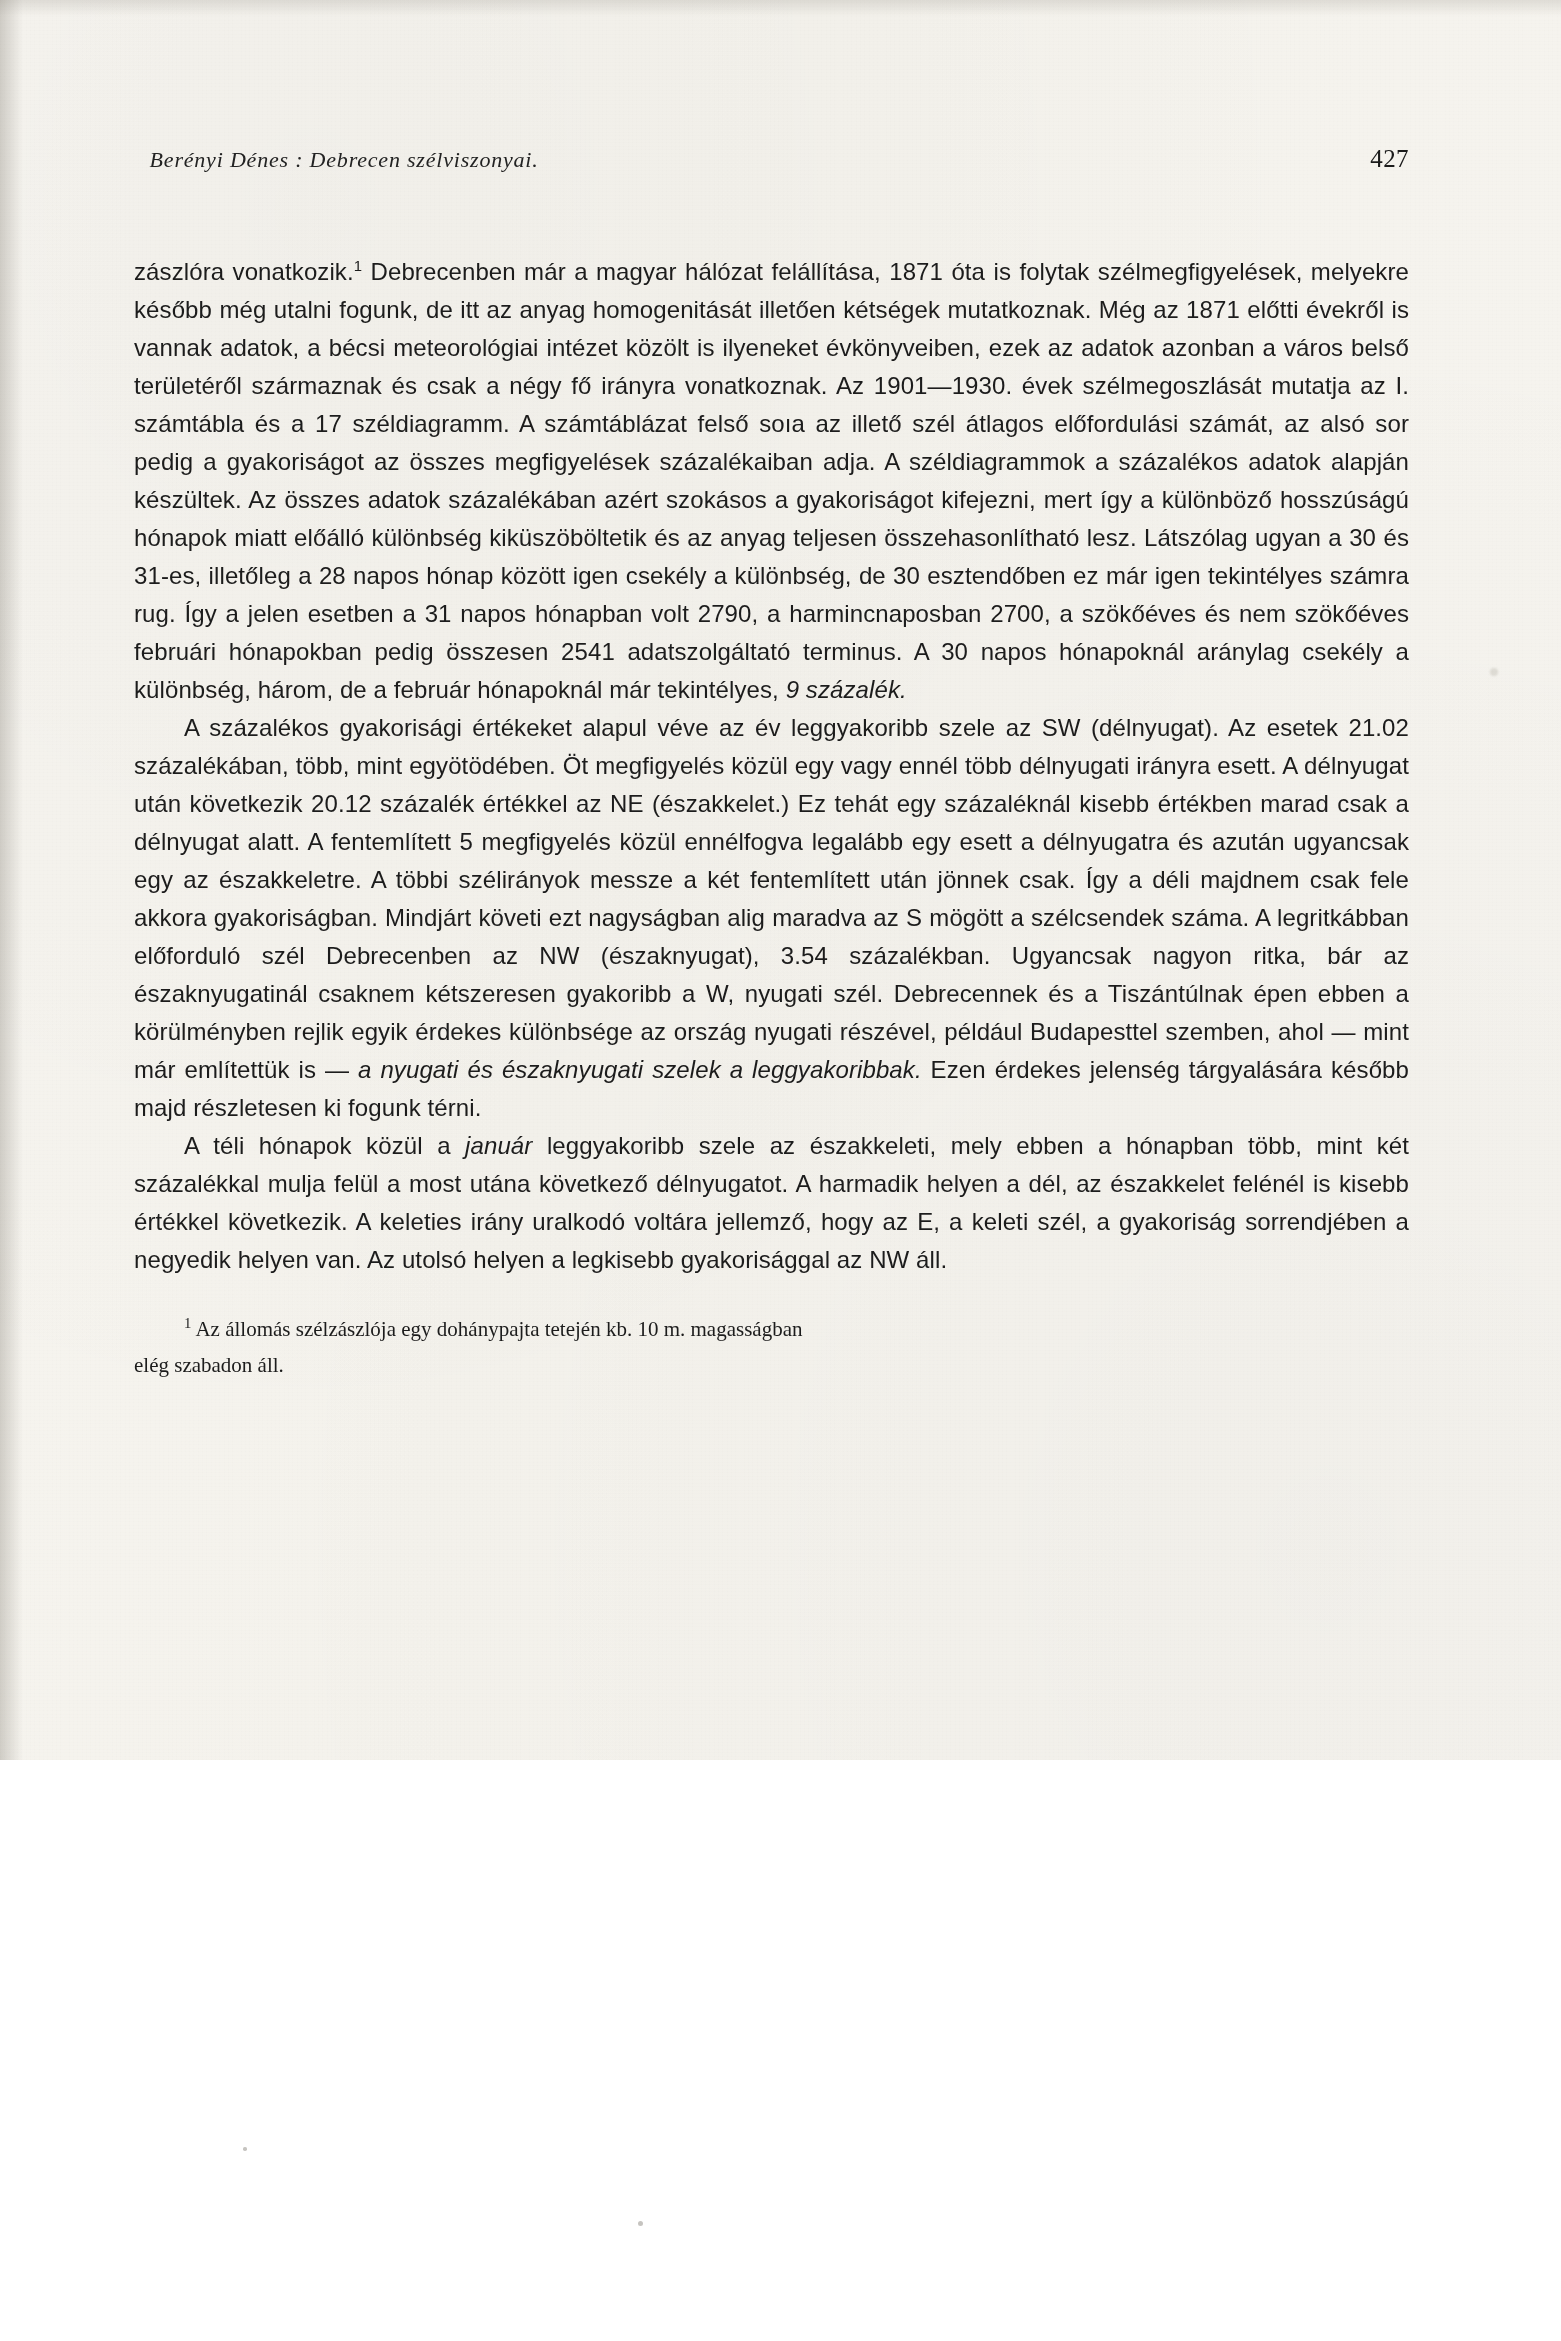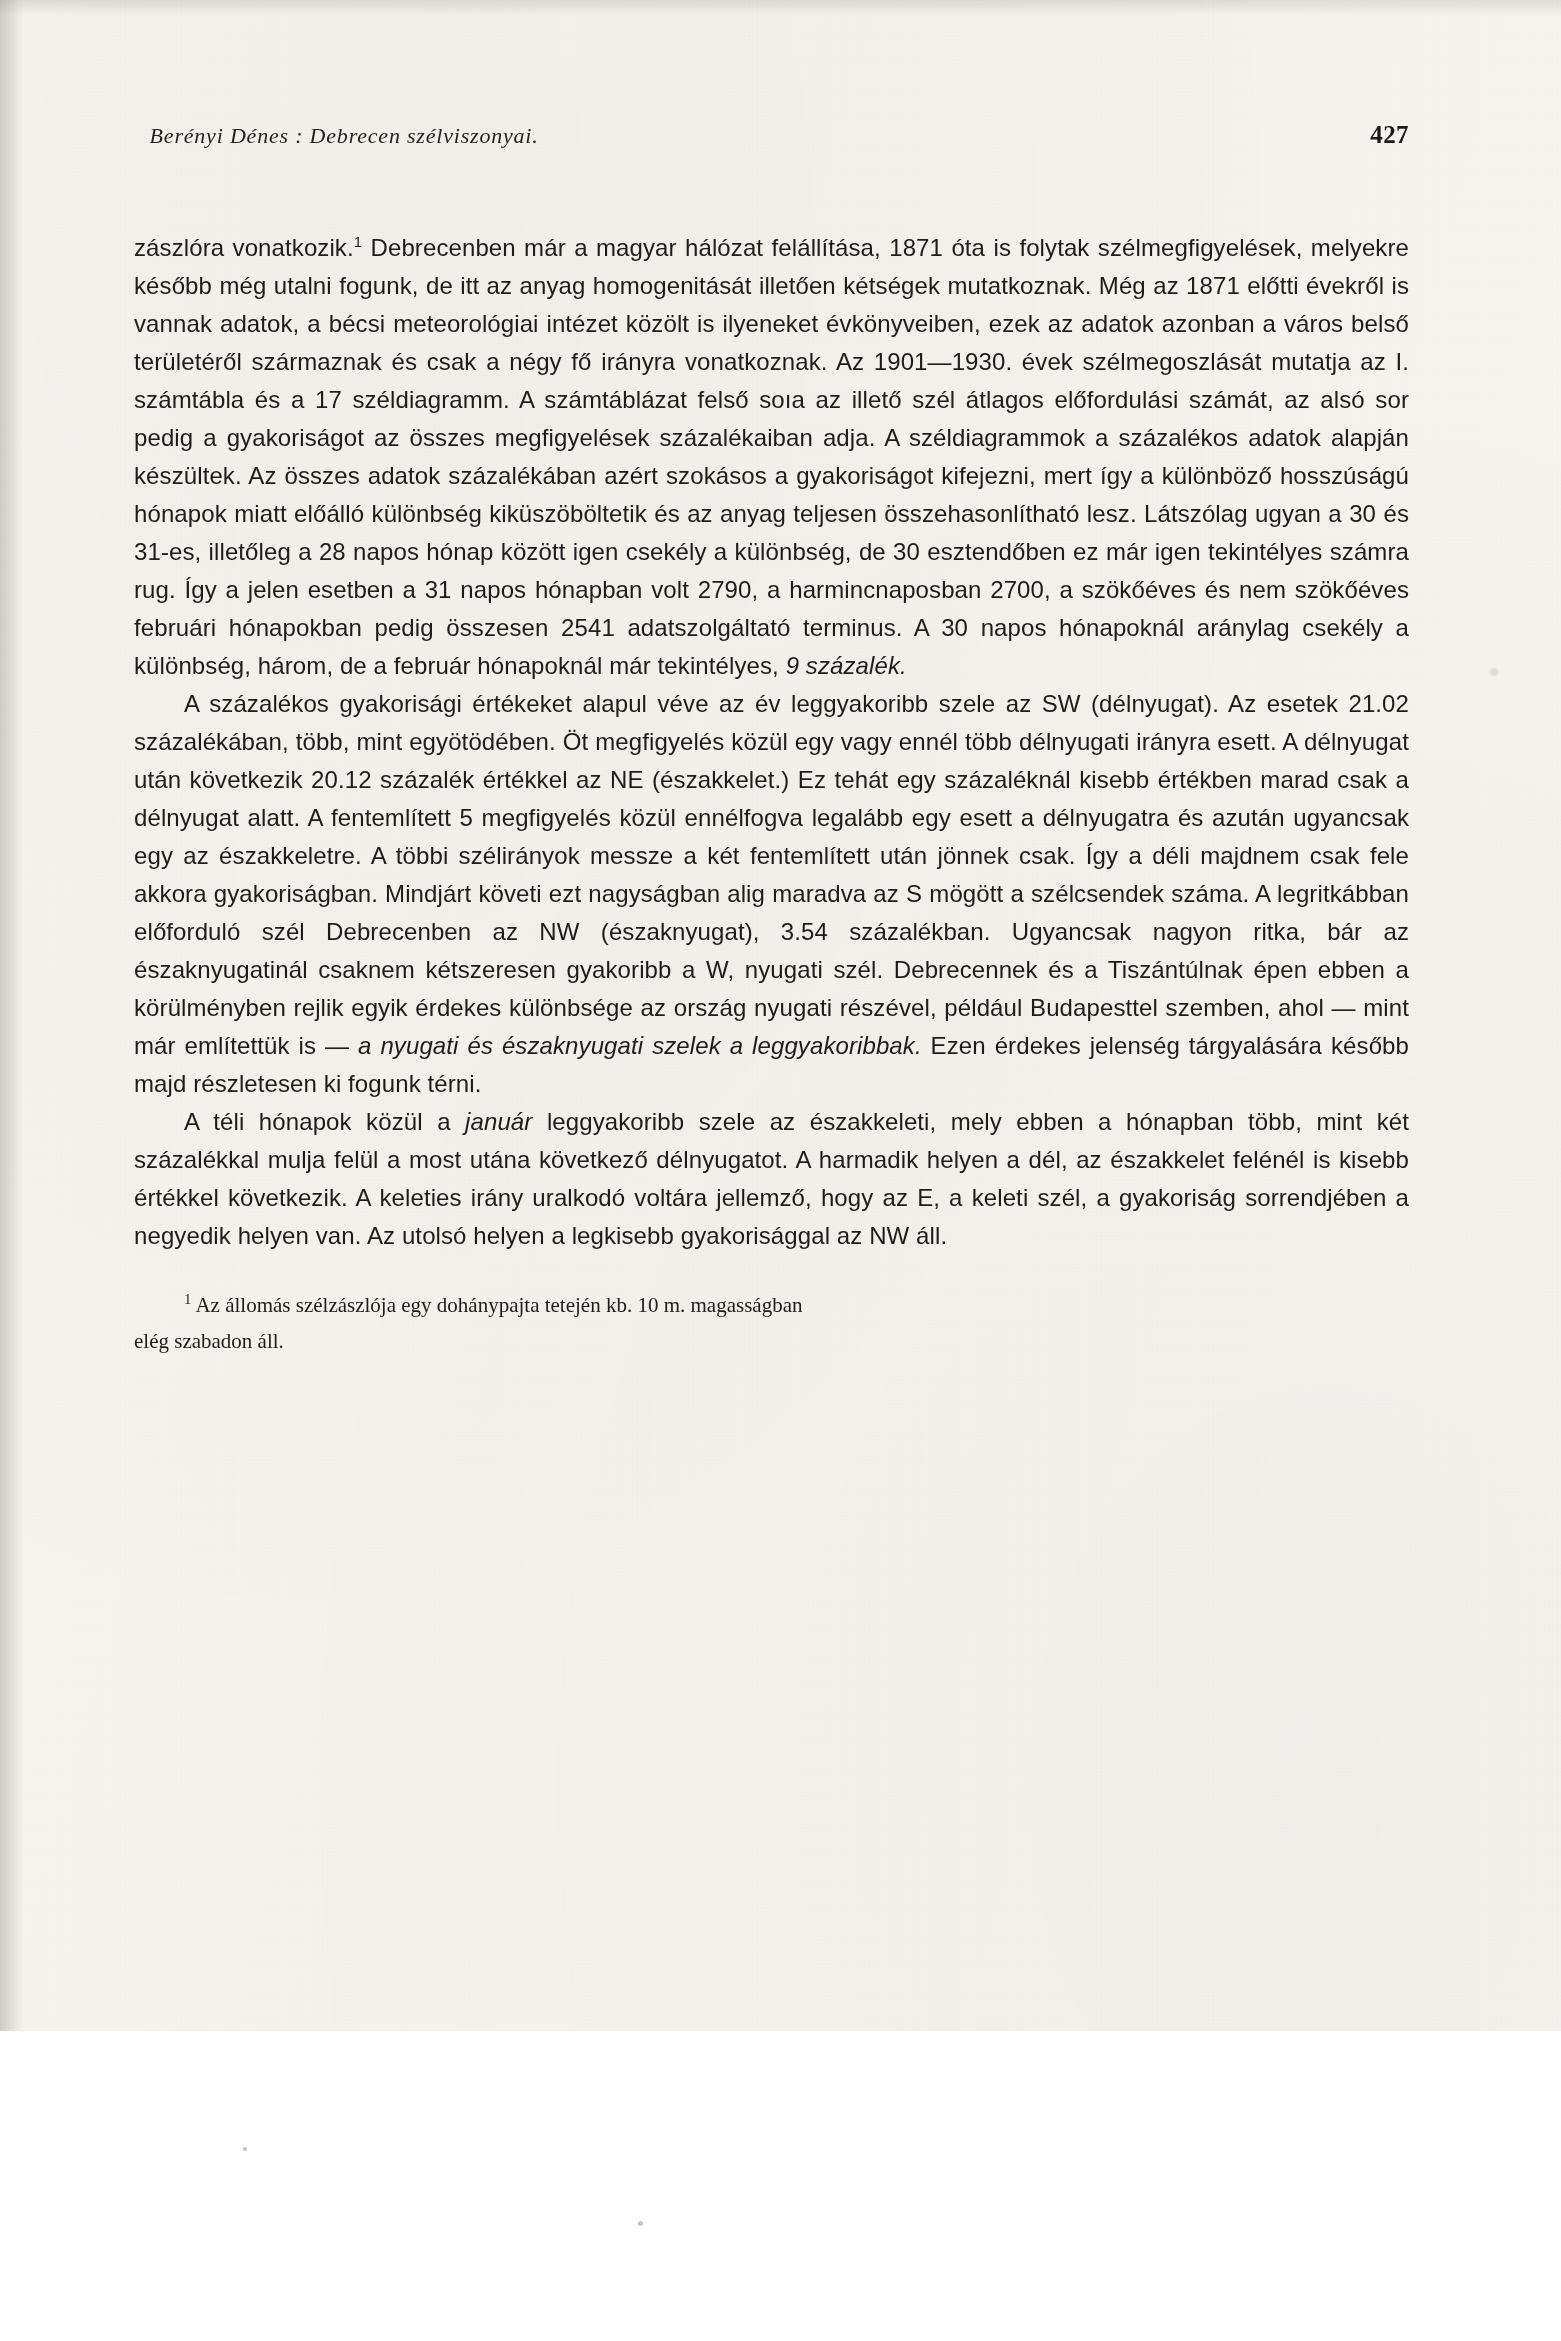--- a/index.html
+++ b/index.html
@@ -10,21 +10,21 @@
     width: 1561px;
     height: 2342px;
     background: #ffffff;
     font-family: "Liberation Serif", serif;
     color: #1a1a1a;
     overflow: hidden;
   }
   .page {
     position: relative;
     width: 1561px;
-    height: 2031px;
+    height: 1760px;
     background:
       radial-gradient(ellipse at 20% 12%, rgba(0,0,0,0.018), rgba(0,0,0,0) 60%),
       radial-gradient(ellipse at 85% 88%, rgba(0,0,0,0.02), rgba(0,0,0,0) 60%),
       linear-gradient(105deg, #f7f5f0 0%, #f4f2ec 40%, #f6f4ef 100%);
   }
   
   .paper-texture {
     position: absolute;
     inset: 0;
     pointer-events: none;
@@ -63,23 +63,24 @@
   .running-head .head-title {
     font-family: "Liberation Serif", serif;
     font-style: italic;
     font-size: 22px;
     letter-spacing: 0.8px;
     color: #232323;
   }
   .running-head .folio {
     font-family: "Liberation Serif", serif;
     font-size: 25px;
-    font-weight: 700;
+    font-weight: 400;
     color: #1b1b1b;
     letter-spacing: 0.4px;
+    margin-top: 24px;
   }
   .body-text {
     font-family: Liberation Sans, sans-serif;
     font-size: 24px;
     line-height: 38px;
     text-align: justify;
     text-justify: inter-word;
     color: #1c1c1c;
     letter-spacing: 0.1px;
   }

